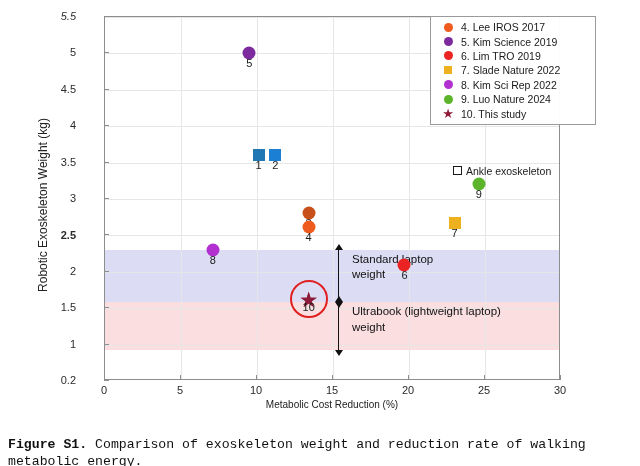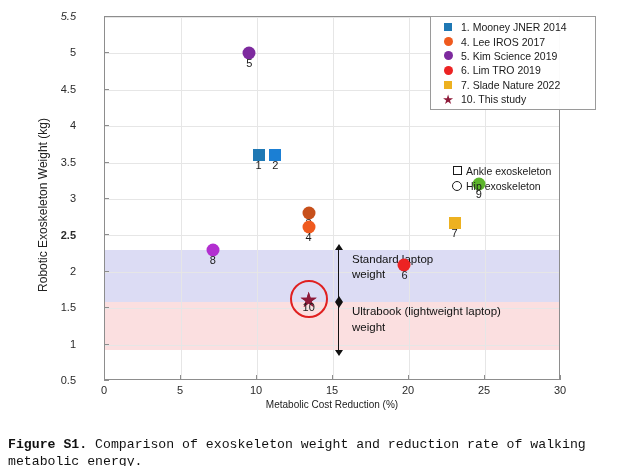--- a/index.html
+++ b/index.html
@@ -298,21 +298,21 @@
       <div class="marker-label" style="left: 373.92px; top: 172.44px;">9</div>
       <div class="highlight-ring" style="left: 203.68px; top: 281.736px;"></div>
       <div class="star-marker" style="color: rgb(142, 27, 58); left: 203.68px; top: 281.736px;">★</div>
       <div class="marker-label" style="left: 203.68px; top: 284.736px;">10</div>
     </div>
 
   <div id="ylabel">Robotic Exoskeleton Weight (kg)</div>
   <div id="xlabel">Metabolic Cost Reduction (%)</div>
 
   <div id="ticks-layer">
-      <div class="ytick" style="top: 380px;">0.5</div>
+      <div class="ytick" style="top: 380px;">0.2</div>
       <div class="tickmark-y" style="top: 380px;"></div>
       <div class="ytick" style="top: 343.6px;">1</div>
       <div class="tickmark-y" style="top: 343.6px;"></div>
       <div class="ytick" style="top: 307.2px;">1.5</div>
       <div class="tickmark-y" style="top: 307.2px;"></div>
       <div class="ytick" style="top: 270.8px;">2</div>
       <div class="tickmark-y" style="top: 270.8px;"></div>
       <div class="ytick" style="top: 235px; font-weight: bold;">2.5</div>
       <div class="tickmark-y" style="top: 234.4px;"></div>
       <div class="ytick" style="top: 198px;">3</div>
@@ -339,26 +339,20 @@
       <div class="tickmark-x" style="left: 408px;"></div>
       <div class="xtick" style="left: 484px;">25</div>
       <div class="tickmark-x" style="left: 484px;"></div>
       <div class="xtick" style="left: 560px;">30</div>
       <div class="tickmark-x" style="left: 560px;"></div>
     </div>
 
   <div id="legend">
       <div class="legend-row">
         <div class="legend-swatch">
-          <div class="sw-square" style="background: rgb(31, 120, 180);"></div>
-        </div>
-        <div class="legend-text">1. Mooney JNER 2014</div>
-      </div>
-      <div class="legend-row">
-        <div class="legend-swatch">
           <div class="sw-circle" style="background: rgb(239, 90, 30);"></div>
         </div>
         <div class="legend-text">4. Lee IROS 2017</div>
       </div>
       <div class="legend-row">
         <div class="legend-swatch">
           <div class="sw-circle" style="background: rgb(125, 42, 158);"></div>
         </div>
         <div class="legend-text">5. Kim Science 2019</div>
       </div>
@@ -366,41 +360,47 @@
         <div class="legend-swatch">
           <div class="sw-circle" style="background: rgb(236, 35, 35);"></div>
         </div>
         <div class="legend-text">6. Lim TRO 2019</div>
       </div>
       <div class="legend-row">
         <div class="legend-swatch">
           <div class="sw-square" style="background: rgb(237, 177, 32);"></div>
         </div>
         <div class="legend-text">7. Slade Nature 2022</div>
+      </div>
+      <div class="legend-row">
+        <div class="legend-swatch">
+          <div class="sw-circle" style="background: rgb(178, 47, 208);"></div>
+        </div>
+        <div class="legend-text">8. Kim Sci Rep 2022</div>
+      </div>
+      <div class="legend-row">
+        <div class="legend-swatch">
+          <div class="sw-circle" style="background: rgb(92, 180, 43);"></div>
+        </div>
+        <div class="legend-text">9. Luo Nature 2024</div>
       </div>
       <div class="legend-row">
         <div class="legend-swatch">
           <div class="sw-star" style="color: rgb(142, 27, 58);">★</div>
         </div>
         <div class="legend-text">10. This study</div>
       </div>
     </div>
   <div id="shape-legend">
       <div class="shape-row">
         <div class="sym">
           <div class="sym-square-outline"></div>
         </div>
         <div class="shape-text">Ankle exoskeleton</div>
       </div>
-      <div class="shape-row">
-        <div class="sym">
-          <div class="sym-circle-outline"></div>
-        </div>
-        <div class="shape-text">Hip exoskeleton</div>
-      </div>
     </div>
 
 </div>
 
 <div id="caption">
   <b>Figure S1.</b>
   <span>Comparison of exoskeleton weight and reduction rate of walking metabolic energy.</span>
 </div>
 
 </body></html>

